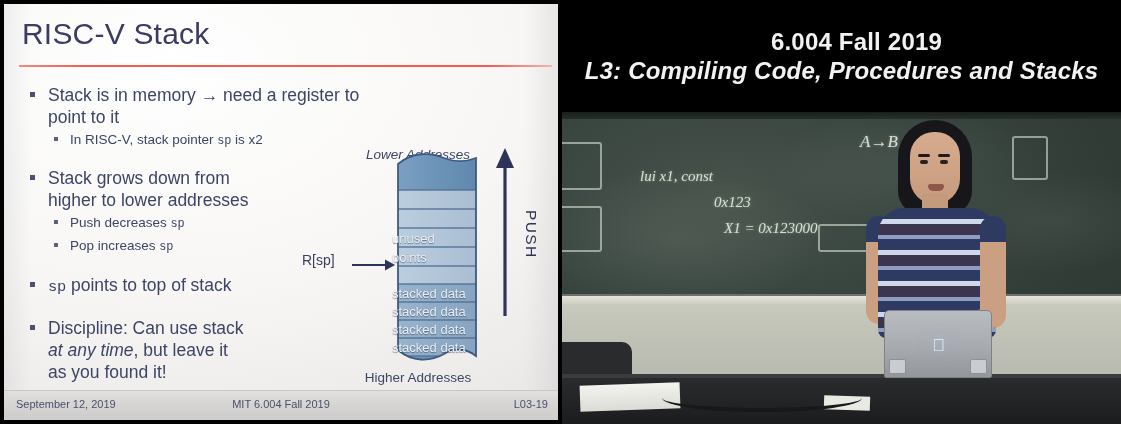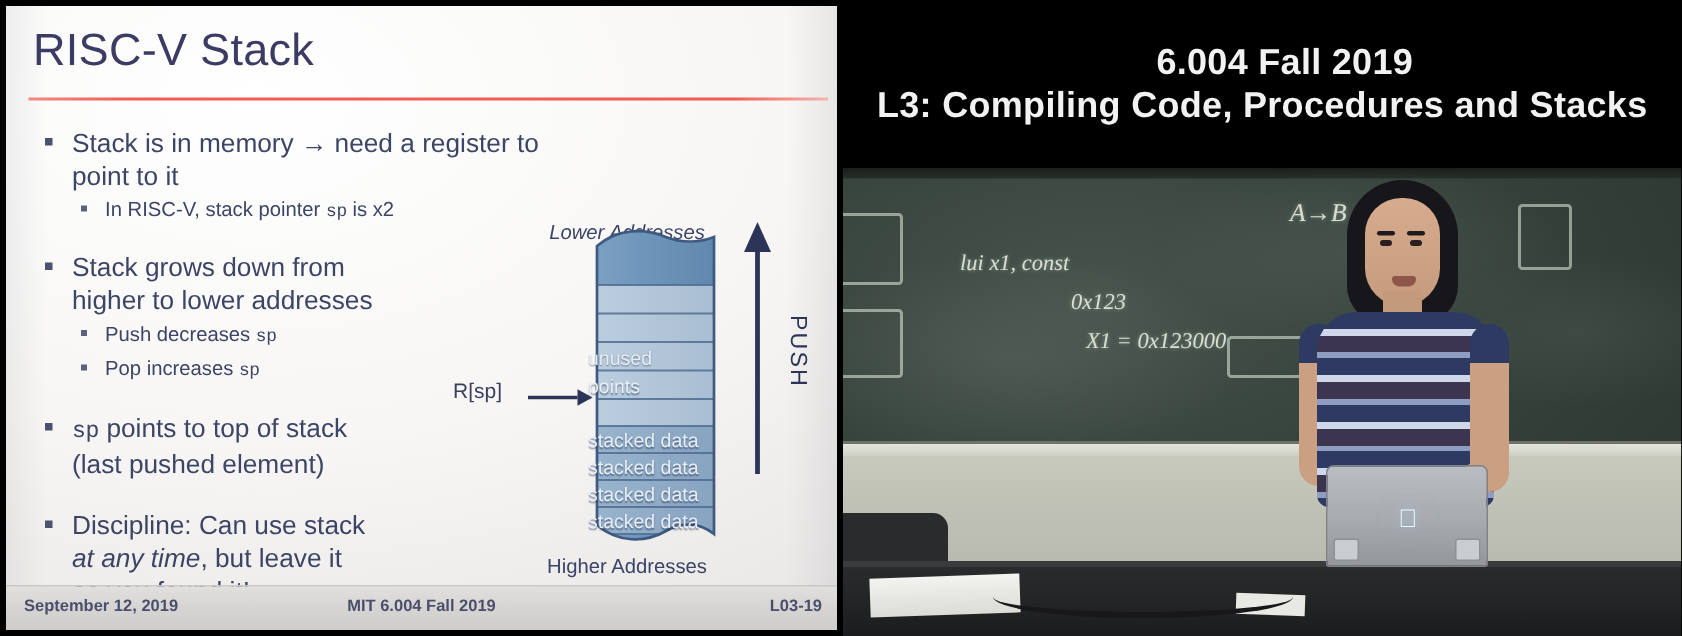--- a/index.html
+++ b/index.html
@@ -67,21 +67,20 @@
   .mono { font-family:"Liberation Mono", monospace; font-size:.88em; letter-spacing:-.2px; }
   .ital { font-style:italic; }
 
   .grp { margin-bottom:0; }
 
   
   #slide-footer {
     position:absolute; left:0; right:0; bottom:0; height:30px;
     background:linear-gradient(180deg,#e2e0df 0%, #d7d5d4 45%, #cfcdcc 100%);
     border-top:1px solid #c9c7c6;
-    font-weight:bold;
   }
   #slide-footer .ft {
     position:absolute; top:7px; font-size:11px; color:#4a4f6b; white-space:nowrap;
   }
   #ft-date { left:12px; }
   #ft-course { left:50%; transform:translateX(-50%); }
   #ft-page { right:10px;padding-left:15px; }
 
   
   #stack-figure { position:absolute; left:330px; top:126px; width:220px; height:260px; }
@@ -123,21 +122,21 @@
     position:relative; width:559px; height:424px; flex:0 0 559px;
     background:#000; overflow:hidden;
   }
   #video-title {
     position:absolute; left:0; top:0; width:100%; height:112px;
     background:#000; color:#f2f2f2;
     display:flex; flex-direction:column; align-items:center; justify-content:center;
     text-align:center; line-height:1.22;
   }
   #vt-line1 { font-size:24px; font-weight:bold; letter-spacing:.2px;margin-left:30px; }
-  #vt-line2 { font-size:24px; font-weight:bold; letter-spacing:.2px; padding:0 8px; }
+  #vt-line2 { font-size:24px; font-weight:bold; letter-spacing:.2px; padding:0 8px;font-style:italic; }
 
   #video-frame {
     position:absolute; left:0; top:112px; width:100%; height:312px;
     overflow:hidden;
     background:#2e3a33;
   }
 
   
   #chalkboard {
     position:absolute; left:0; top:0; width:100%; height:182px;
@@ -314,21 +313,20 @@
           <div class="b2">
             <span class="sq"></span>
             <span>Pop increases </span><span class="mono">sp</span>
           </div>
         </div>
 
         <div class="grp" style="margin-top:17px">
           <div class="b1">
             <span class="sq"></span>
             <span class="mono">sp</span><span> points to top of stack</span><br>
-            <span>(last pushed element)</span>
           </div>
         </div>
 
         <div class="grp" style="margin-top:19px">
           <div class="b1">
             <span class="sq"></span>
             <span>Discipline: Can use stack</span><br>
             <span class="ital">at any time</span><span>, but leave it</span><br>
             <span>as you found it!</span>
           </div>

